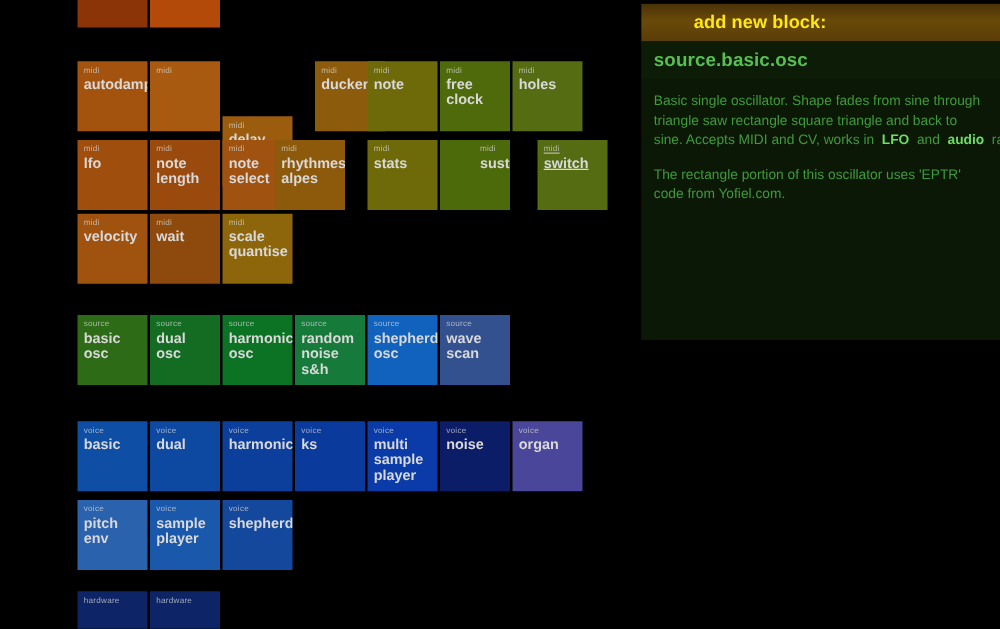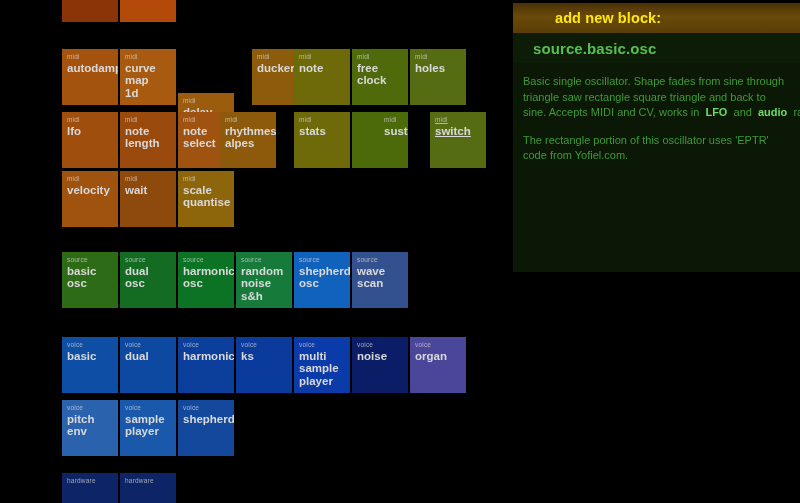--- a/index.html
+++ b/index.html
@@ -85,21 +85,21 @@
     font-size: 14.5px;
     font-weight: bold;
     letter-spacing: 0.1px;
     margin-left: 32px;
   }
   #info-title-bar {
     height: 30px;
     background: #0d1c07;
     display: flex;
     align-items: center;
-    padding-left: 20px;
+    padding-left: 10px;
     box-sizing: border-box;
   }
   #info-title-bar .ttxt {
     color: #57c052;
     font-size: 15px;
     font-weight: bold;
     letter-spacing: 0.1px;
   }
   #info-body {
     padding: 11px 0 0 10px;
@@ -127,23 +127,20 @@
         <span class="nm"></span>
       </div>
     </div>
     <div class="block-row" style="top: 49px;">
       <div class="block" style="left: 0px; background: rgb(164, 83, 15);">
         <span class="cat">midi</span>
         <span class="nm">autodamp</span>
       </div>
       <div class="block" style="left: 58px; background: rgb(168, 90, 16);">
         <span class="cat">midi</span>
-        <span class="nm">curve
-map
-1d</span>
       </div>
       <div class="block" style="left: 116px; background: rgb(155, 92, 14); margin-top: 44px;">
         <span class="cat">midi</span>
         <span class="nm">delay</span>
       </div>
       <div class="block" style="left: 174px; background: rgb(140, 92, 12); margin-left: 16px;">
         <span class="cat">midi</span>
         <span class="nm">ducker</span>
       </div>
       <div class="block" style="left: 232px; background: rgb(110, 106, 10);">

